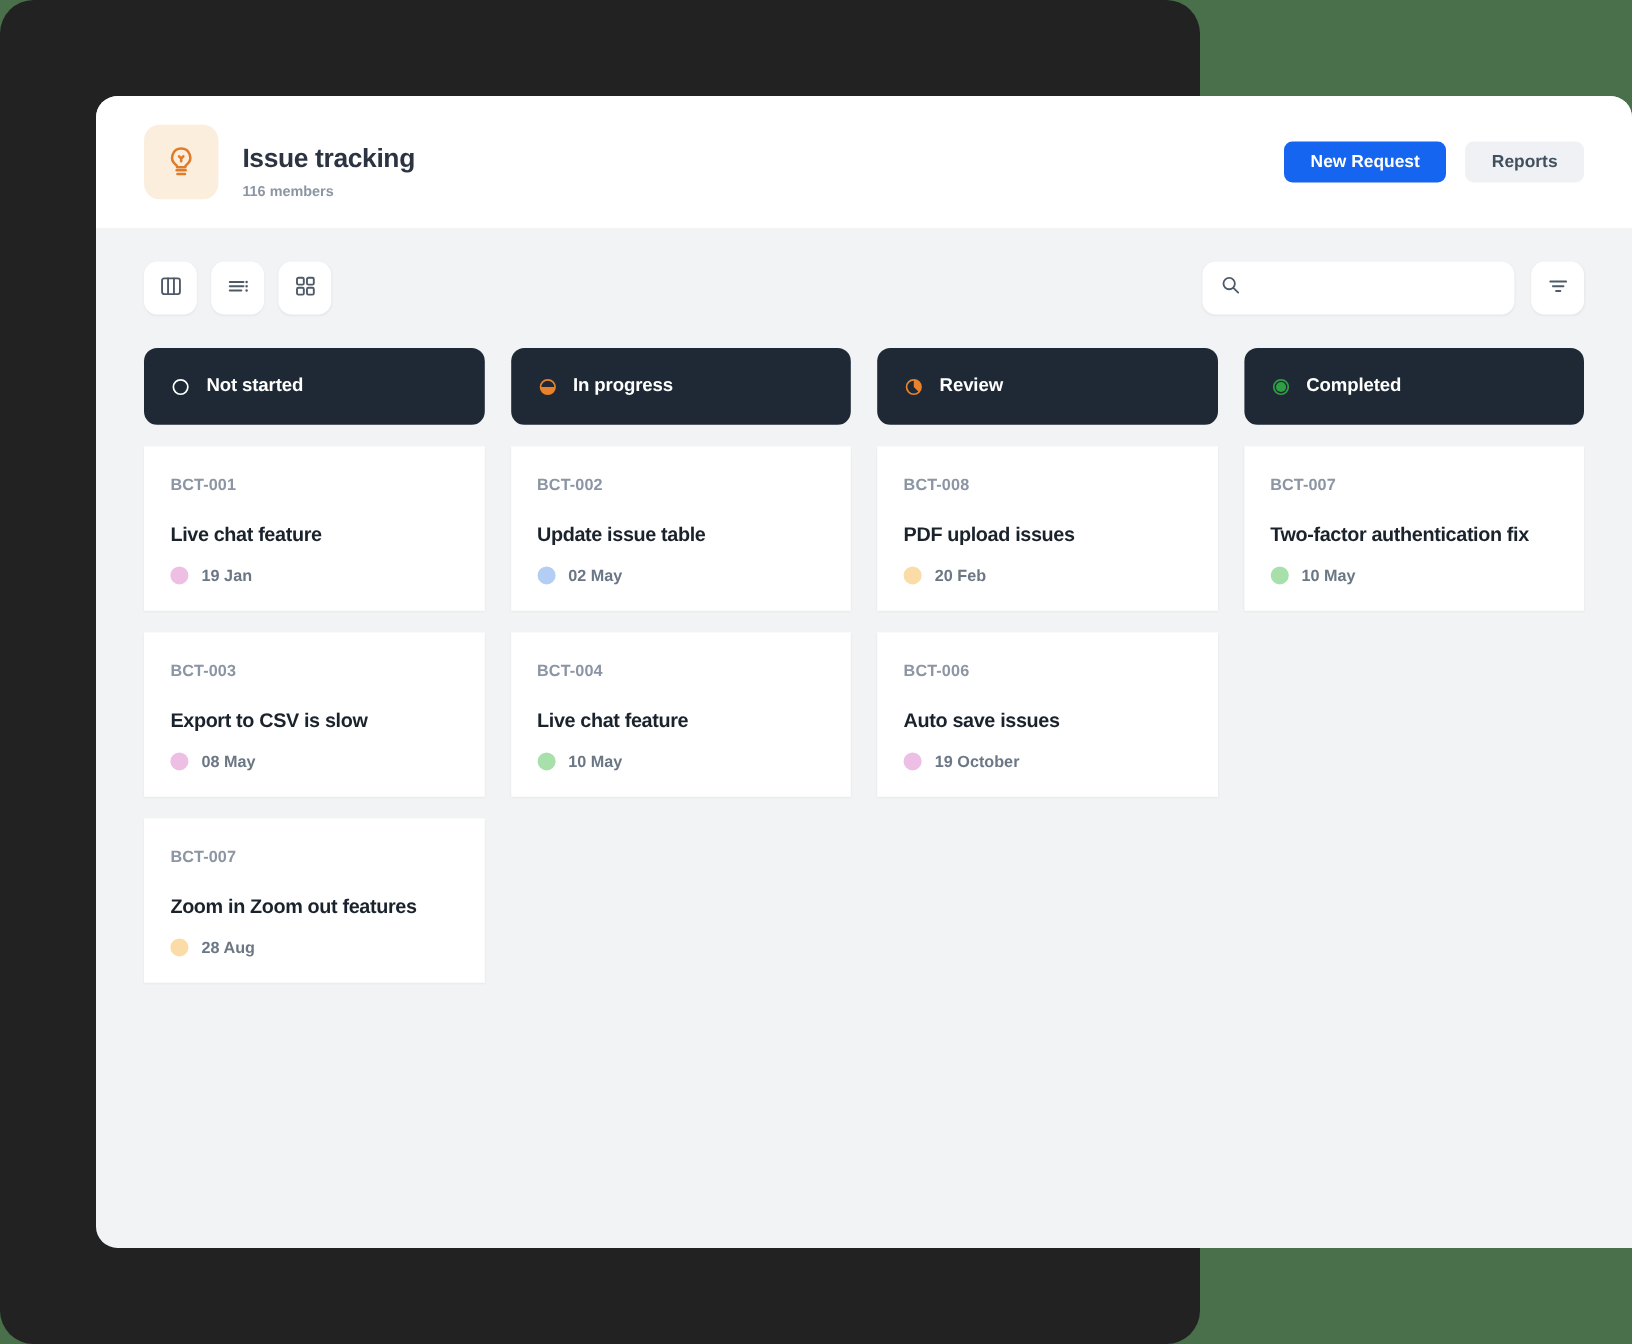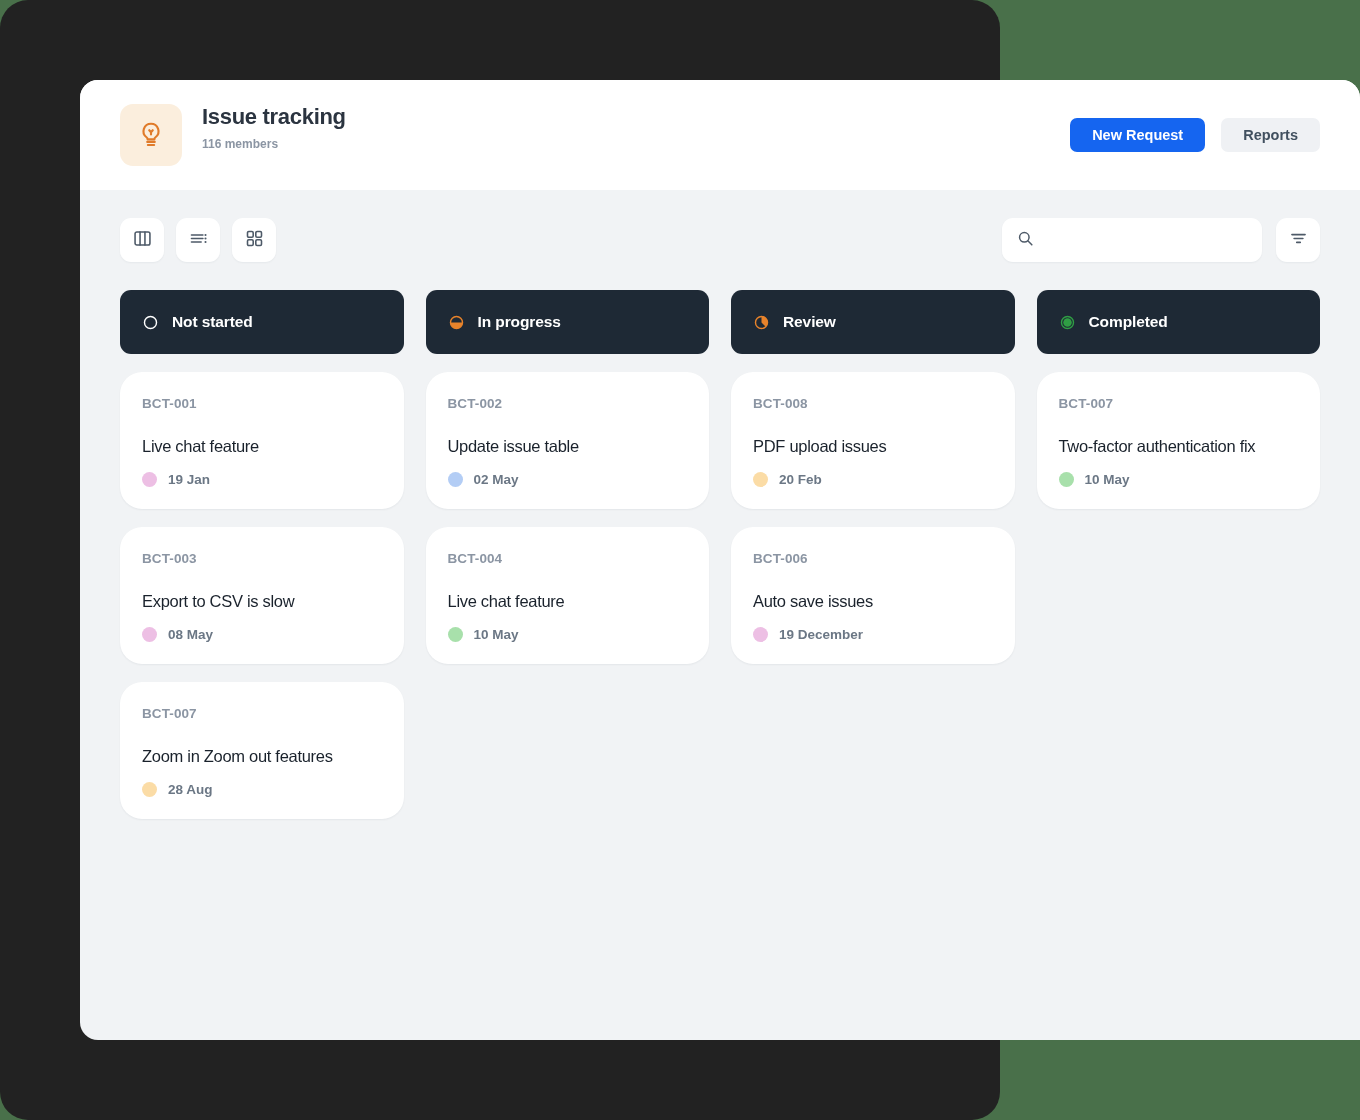--- a/index.html
+++ b/index.html
@@ -33,21 +33,21 @@
 
   
   #app-header {
     height: 110px;
     background: #ffffff;
     display: flex;
     align-items: center;
     padding: 0 40px;
     flex: 0 0 auto;
   }
-  .brand { display: flex; align-items: flex-start; gap: 20px; }
+  .brand { display: flex; align-items: flex-end; gap: 20px; }
   .brand-icon {
     width: 62px; height: 62px;
     border-radius: 13px;
     background: #fbeedd;
     display: flex; align-items: center; justify-content: center;
   }
   .brand-text { display: flex; flex-direction: column; gap: 7px; }
   .brand-title {
     font-size: 22px; font-weight: bold; color: #2b3440;
     letter-spacing: -0.3px;
@@ -111,28 +111,28 @@
     height: 64px;
     background: #1e2935;
     border-radius: 11px;
     display: flex; align-items: center;
     padding: 0 22px; gap: 13px;
   }
   .column-title { color: #ffffff; font-size: 15.5px; font-weight: bold; letter-spacing: -0.1px; }
 
   .card {
     background: #ffffff;
-    border-radius: 22px;
+    border-radius: 0;
     padding: 24px 22px 22px 22px;
     box-shadow: 0 1px 2px rgba(20,30,50,0.06);
     cursor: pointer;
   }
   .card-id { font-size: 13.5px; color: #8b95a3; font-weight: bold; letter-spacing: 0.1px; }
   .card-title {
-    font-size: 16.5px; color: #1a222c; font-weight: normal;
+    font-size: 16.5px; color: #1a222c; font-weight: bold;
     margin-top: 26px; letter-spacing: -0.3px;
   }
   .card-meta { display: flex; align-items: flex-start; gap: 11px; margin-top: 16px; }
   .card-dot { width: 15px; height: 15px; border-radius: 50%; flex: 0 0 auto; }
   .card-date { font-size: 13.5px; color: #6b7785; font-weight: bold; }
 </style>
 </head>
 <body>
 
 <div id="dark-panel"></div>
@@ -287,21 +287,21 @@
           <div class="card-meta">
             <span class="card-dot" style="background: rgb(251, 220, 166);"></span>
             <span class="card-date">20 Feb</span>
           </div>
         </div>
         <div class="card">
           <div class="card-id">BCT-006</div>
           <div class="card-title">Auto save issues</div>
           <div class="card-meta">
             <span class="card-dot" style="background: rgb(237, 191, 228);"></span>
-            <span class="card-date">19 December</span>
+            <span class="card-date">19 October</span>
           </div>
         </div>
       </div>
       <div class="column">
         <div class="column-header">
           <span style="display: flex;">
             <svg width="17" height="17" viewBox="0 0 24 24">
               <circle cx="12" cy="12" r="8.5" fill="none" stroke="#2f9e44" stroke-width="2"></circle>
               <circle cx="12" cy="12" r="6" fill="#2f9e44"></circle>
             </svg>

